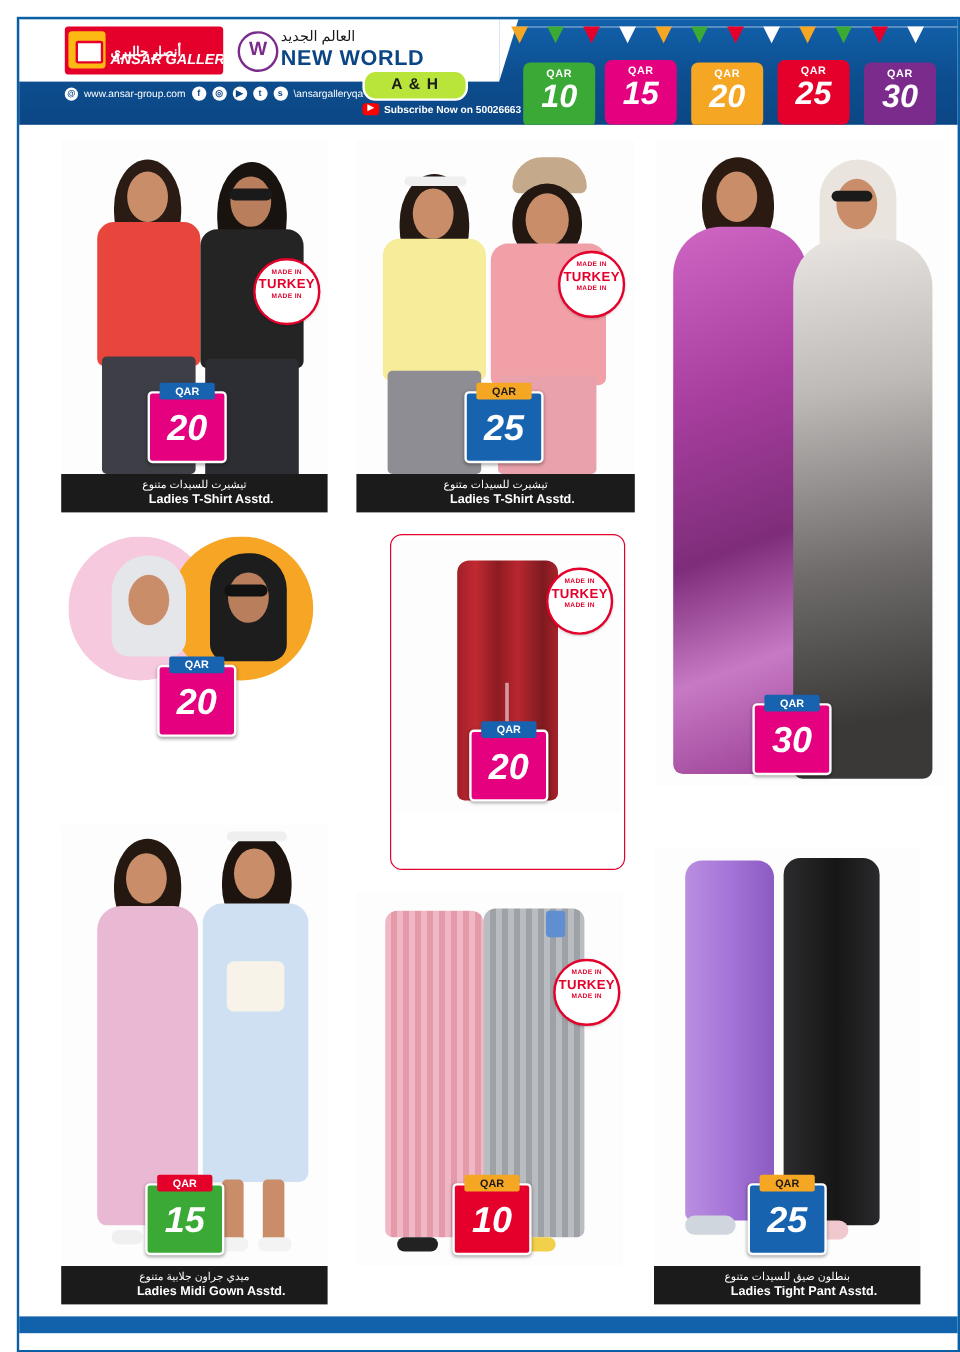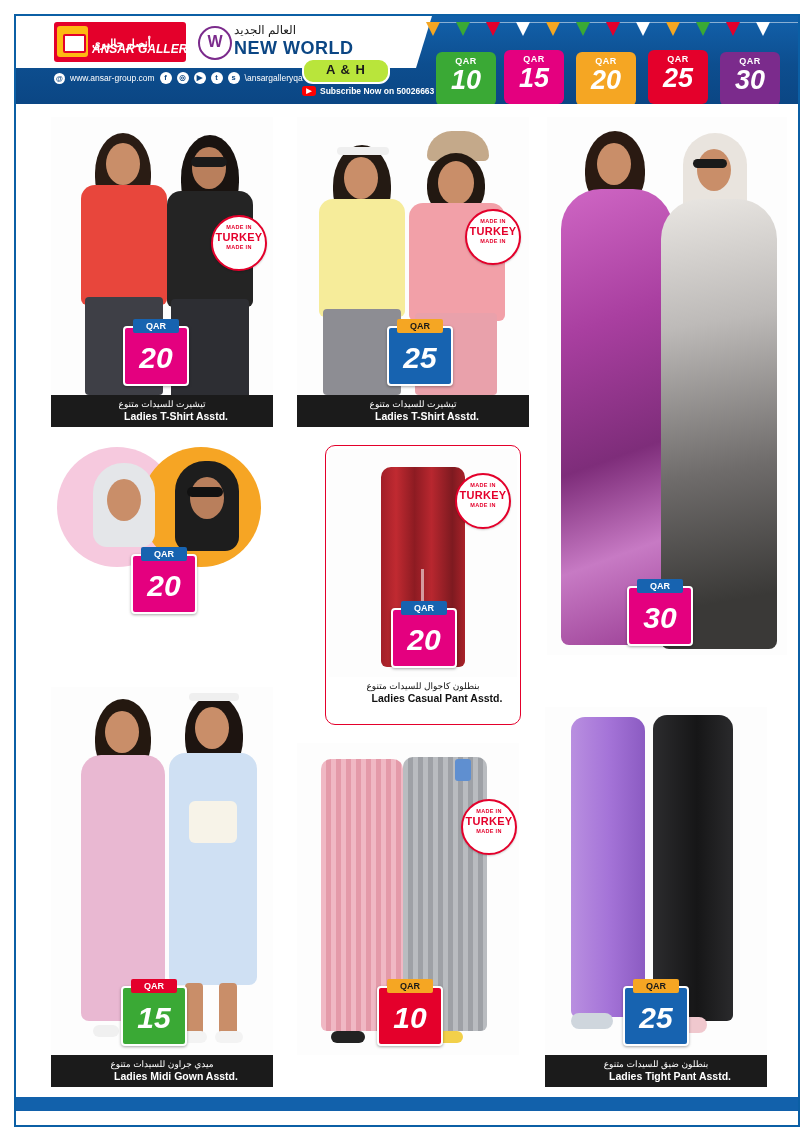--- a/index.html
+++ b/index.html
@@ -539,24 +539,20 @@
       <div class="stamp" style="right:6px; top:24px;">
         <div class="s1">MADE IN</div>
         <div class="s2">TURKEY</div>
         <div class="s3">MADE IN</div>
       </div>
     </div>
     <div class="tag magenta" style="left:62px; top:159px;">
       <div class="t-top">QAR</div>
       <div class="t-val" style="margin-top:14px;">20</div>
     </div>
-    <div class="label" style="top:228px; background:transparent; color:#111;">
-      <span class="ar">بنطلون كاجوال للسيدات متنوع</span>
-      <span class="en">Ladies Casual Pant Asstd.</span>
-    </div>
   </div>
 
   <div class="card" style="left:44px; top:680px; width:222px; height:400px;">
     <div class="photo bgwhite" style="height:368px;">
       <div class="person" style="left:20px; top:8px; width:104px; height:356px;">
         <div class="hair" style="left:24px; top:4px; width:56px; height:78px; background:#241810;"></div>
         <div class="head skin" style="left:34px; top:16px; width:34px; height:42px;"></div>
         <div style="position:absolute;left:10px;top:60px;width:84px;height:266px;background:#e9b8d2;border-radius:20px 20px 8px 8px;"></div>
         <div class="shoe" style="left:22px; top:330px; width:26px; height:12px; background:#f0f0f0;"></div>
         <div class="shoe" style="left:56px; top:330px; width:26px; height:12px; background:#f0f0f0;"></div>
@@ -571,21 +567,21 @@
         <div class="leg skin" style="left:58px; top:292px; width:18px; height:52px;"></div>
         <div class="shoe" style="left:18px; top:340px; width:28px; height:12px; background:#f3f3f3;"></div>
         <div class="shoe" style="left:54px; top:340px; width:28px; height:12px; background:#f3f3f3;"></div>
       </div>
     </div>
     <div class="tag green" style="left:70px; top:299px;">
       <div class="t-top" style="background:#e4002b;">QAR</div>
       <div class="t-val" style="margin-top:14px;">15</div>
     </div>
     <div class="label" style="top:368px;">
-      <span class="ar">ميدي جراون للسيدات متنوع</span>
+      <span class="ar">ميدي جراون جلابية متنوع</span>
       <span class="en">Ladies Midi Gown Asstd.</span>
     </div>
   </div>
 
   <div class="card" style="left:290px; top:736px; width:222px; height:344px;">
     <div class="photo bgwhite" style="height:312px;">
       <div style="position:absolute;left:24px;top:16px;width:82px;height:272px;background:repeating-linear-gradient(90deg,#f0b8c4 0 5px,#e49aa9 5px 10px);border-radius:10px 10px 6px 6px;"></div>
       <div style="position:absolute;left:106px;top:14px;width:84px;height:274px;background:repeating-linear-gradient(90deg,#b9bcc0 0 5px,#9ea1a6 5px 10px);border-radius:10px 10px 6px 6px;"></div>
       <div style="position:absolute;left:158px;top:16px;width:16px;height:22px;background:#5f8fd0;border-radius:3px;"></div>
       <div class="shoe" style="position:absolute;left:34px; top:288px; width:34px; height:12px; background:#222;"></div>

